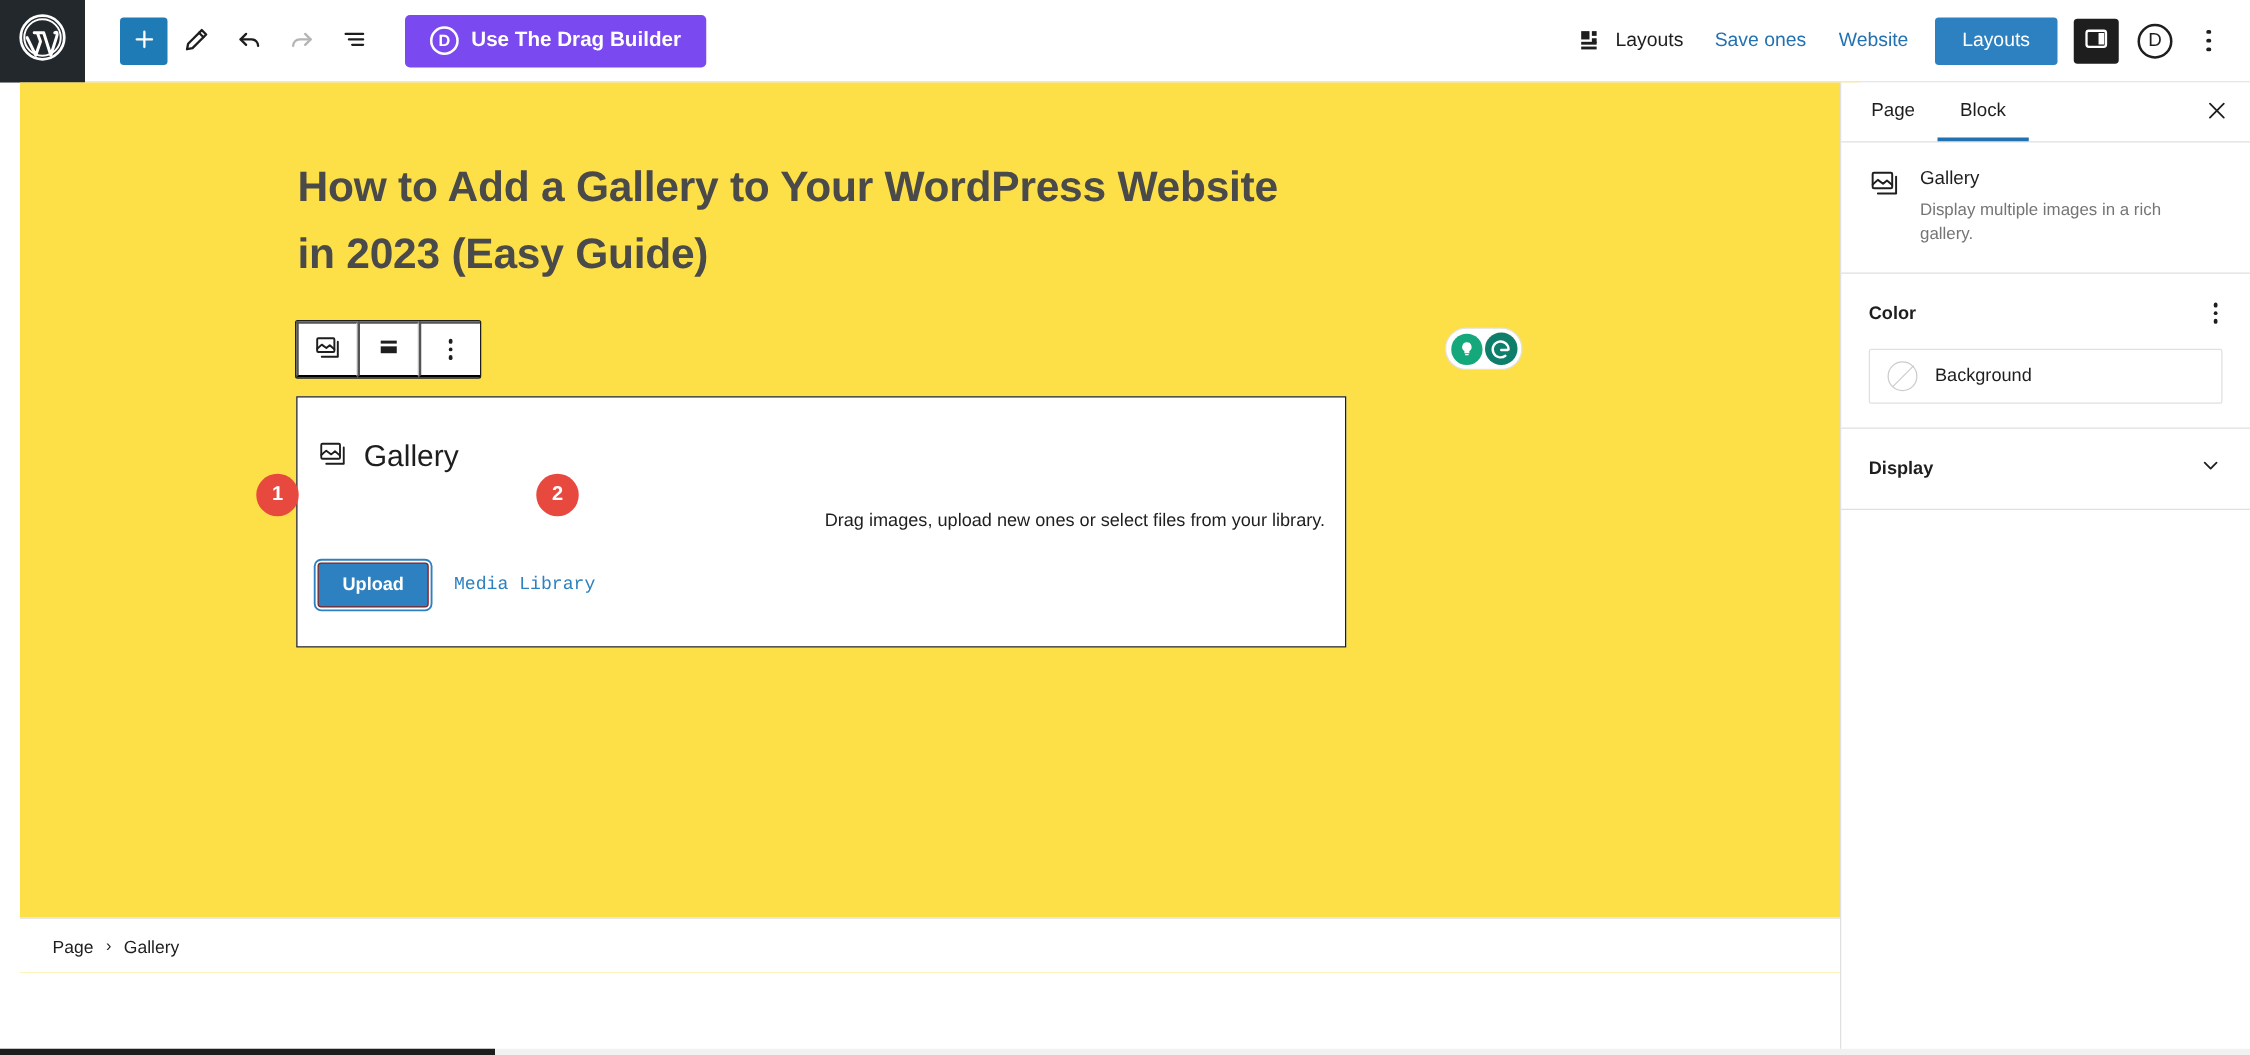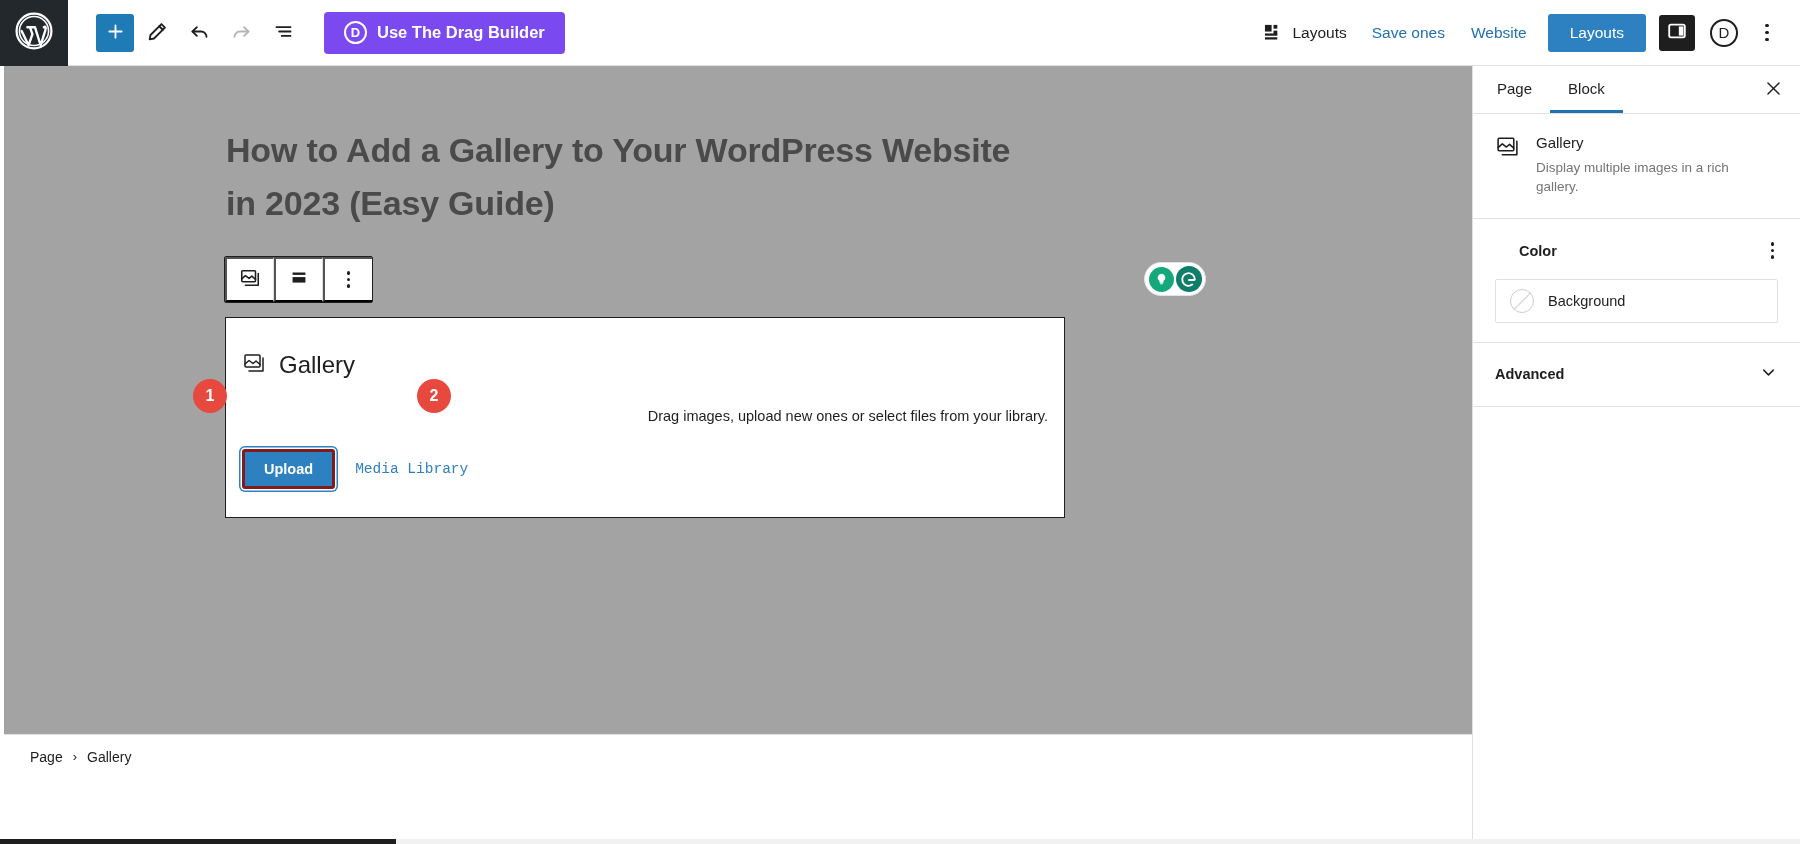--- a/index.html
+++ b/index.html
@@ -107,23 +107,23 @@
   .kebab-btn {
     width: 34px; height: 36px; margin-left: 8px;
     display: flex; flex-direction: column; align-items: center; justify-content: center;
     gap: 3.5px; cursor: pointer; background: none; border: none;
   }
   .kebab-btn i { width: 3.6px; height: 3.6px; border-radius: 50%; background: #1e1e1e; display: block; }
 
   
   .canvas {
     position: absolute;
-    top: 66px; left: 4px;
+    top: 66px; left: 16px;
     width: 1472px; height: 712px;
-    background: #a3a3a3;
+    background: #fde047;
     overflow: hidden;
   }
   .post-title {
     position: absolute;
     left: 222px; top: 58px;
     width: 820px;
     font-size: 34px; line-height: 1.55;
     font-weight: bold;
     color: #4a4a4a;
     letter-spacing: -0.2px;
@@ -180,21 +180,21 @@
   .gb-head {
     display: flex; align-items: center; gap: 13px;
     margin-bottom: 29px;
   }
   .gb-head .ttl { font-size: 24px; color: #1e1e1e; }
   .gb-desc { font-size: 14.5px; color: #1e1e1e; margin-bottom: 25px; text-align: right; }
   .gb-actions { display: flex; align-items: center; gap: 20px; }
   .upload-btn {
     background: #2d81c0; color: #fff;
     font-size: 14.5px; font-weight: bold;
-    border: 3px solid #7f1d1d;
+    border: 1px solid #7f1d1d;
     border-radius: 3px;
     padding: 9px 19px; cursor: pointer;
     box-shadow: 0 0 0 1.5px #fff, 0 0 0 3px #2d81c0;
     font-family: "Liberation Sans", sans-serif;
   }
   .medialib-btn {
     background: none; border: none;
     color: #2d81c0; font-size: 14.5px;
     cursor: pointer;
     font-family: Liberation Mono, monospace;
@@ -248,21 +248,21 @@
   .sb-bi-text .name { font-size: 15px; color: #1e1e1e; margin-bottom: 7px; }
   .sb-bi-text .desc { font-size: 13.5px; color: #757575; line-height: 1.42; max-width: 200px; }
   .sb-section {
     padding: 19px 22px;
     border-bottom: 1px solid #e0e0e0;
   }
   .sb-sec-head {
     display: flex; align-items: center; justify-content: space-between;
     margin-bottom: 16px;
   }
-  .sb-sec-title { font-size: 14.5px; color: #1e1e1e; font-weight: bold; margin-left: 24px; }
+  .sb-sec-title { font-size: 14.5px; color: #1e1e1e; font-weight: bold; }
   .sb-kebab { display: flex; flex-direction: column; gap: 3.2px; align-items: center; cursor: pointer; padding: 4px; background: none; border: none; }
   .sb-kebab i { width: 3.4px; height: 3.4px; border-radius: 50%; background: #1e1e1e; display: block; }
   .color-row {
     border: 1px solid #e0e0e0;
     border-radius: 2px;
     height: 44px;
     display: flex; align-items: center; gap: 14px;
     padding: 0 14px;
     cursor: pointer;
     background: #fff;
@@ -520,21 +520,21 @@
         <i></i>
       </button>
     </div>
     <div class="color-row">
       <span class="swatch-none"></span>
       <span class="lbl">Background</span>
     </div>
   </div>
 
   <div class="sb-accordion">
-    <span class="t">Advanced</span>
+    <span class="t">Display</span>
     <span>
       <svg viewBox="0 0 24 24" width="19" height="19" fill="none" stroke="#1e1e1e" stroke-width="1.8" stroke-linecap="round" stroke-linejoin="round">
         <path d="M6 9l6 6 6-6"></path>
       </svg>
     </span>
   </div>
 </div>
 
 <div class="scroll-strip">
   <div class="scroll-thumb"></div>

